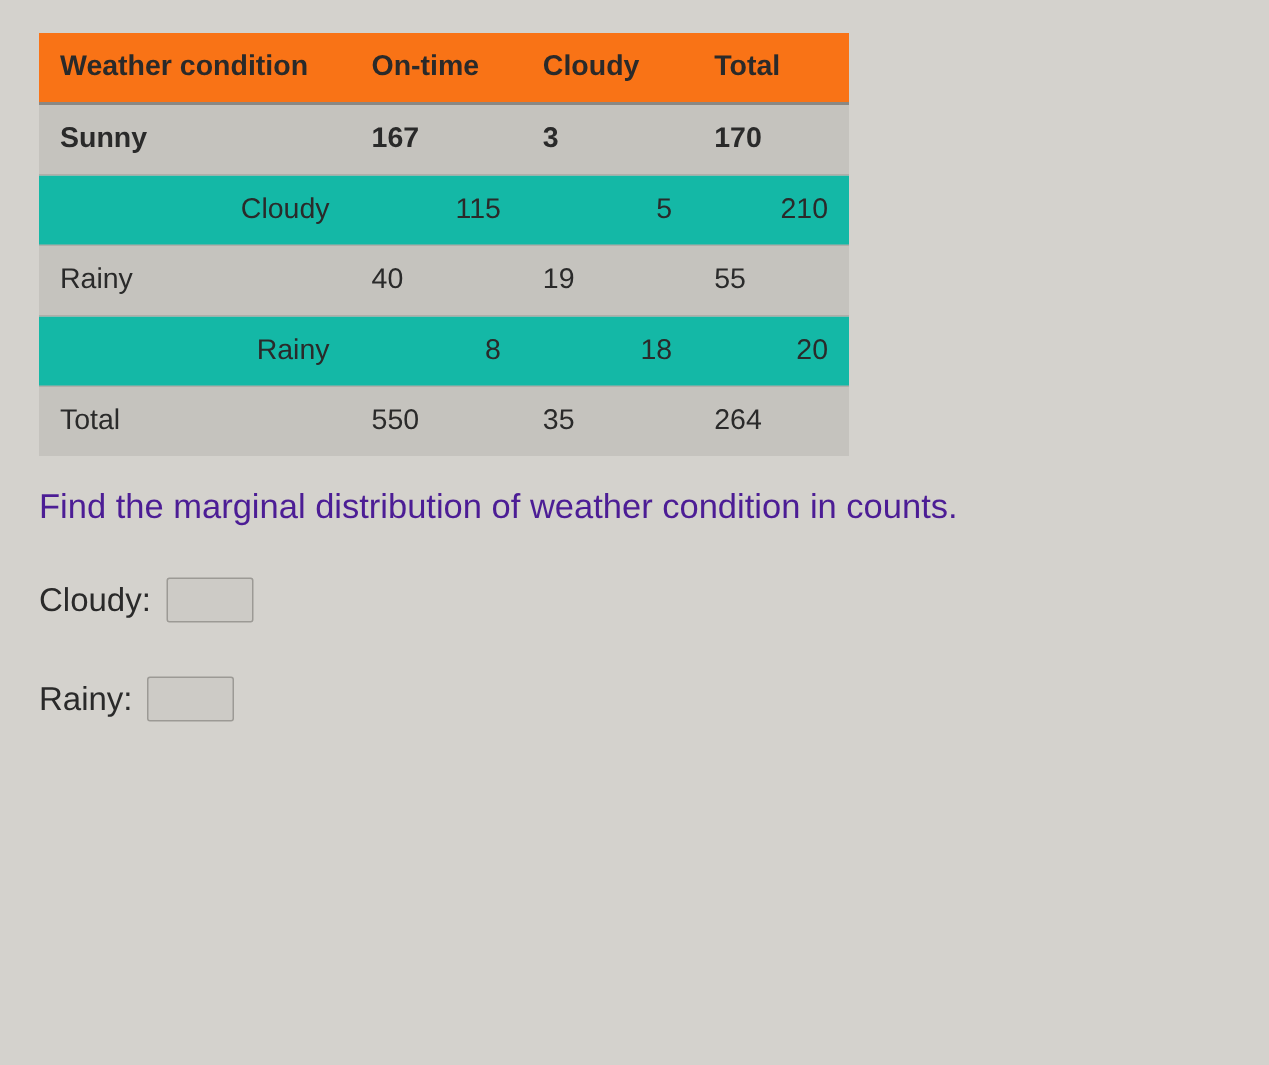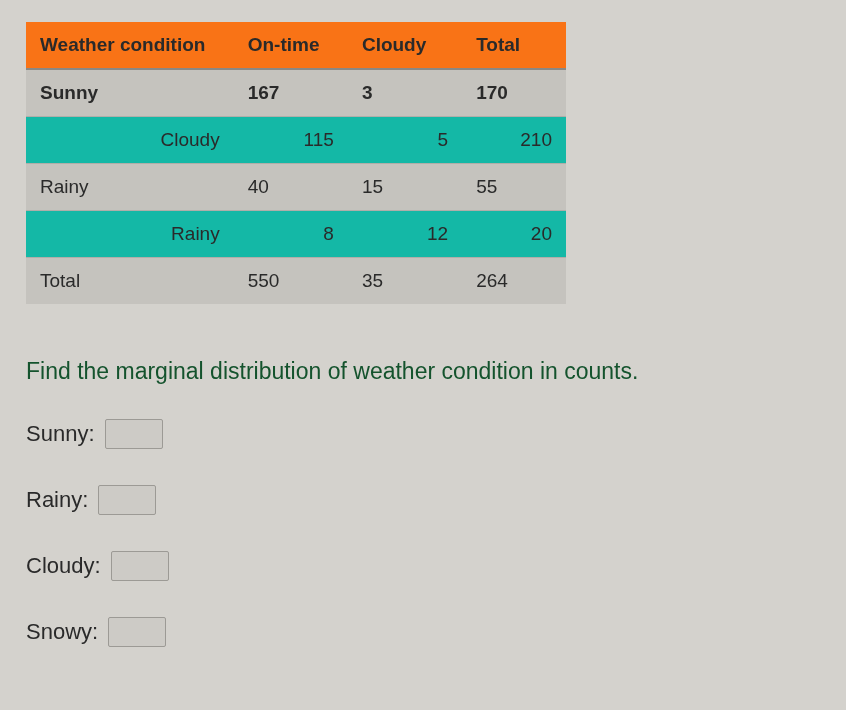--- a/index.html
+++ b/index.html
@@ -43,23 +43,23 @@
   tr:first-child td {
     border-top: none;
     font-weight: bold;
   }
   .col-weather { width: 200px; }
   .col-ontime  { width: 110px; }
   .col-delayed { width: 110px; }
   .col-total   { width: 100px; }
 
   .question {
-    margin-top: 54px;
+    margin-top: 20px;
     font-size: 23px;
-    color: #14532d;
+    color: #4c1d95;
   }
 
   .answers {
     margin-top: 34px;
   }
   .answer-row {
     display: flex;
     align-items: center;
     gap: 10px;
     margin-bottom: 36px;
@@ -109,52 +109,44 @@
       </tr>
       <tr class="light">
         <td>Cloudy</td>
         <td>115</td>
         <td>5</td>
         <td>210</td>
       </tr>
       <tr class="dark">
         <td>Rainy</td>
         <td>40</td>
-        <td>15</td>
+        <td>19</td>
         <td>55</td>
       </tr>
       <tr class="light">
         <td>Rainy</td>
         <td>8</td>
-        <td>12</td>
+        <td>18</td>
         <td>20</td>
       </tr>
       <tr class="dark">
         <td>Total</td>
         <td>550</td>
         <td>35</td>
         <td>264</td>
       </tr>
     </tbody>
   </table>
 
   <div class="question">Find the marginal distribution of weather condition in counts.</div>
 
   <div class="answers">
     <div class="answer-row">
-      <label>Sunny:</label>
+      <label>Cloudy:</label>
       <span class="input-box"><input type="text" style=""></span>
     </div>
     <div class="answer-row">
       <label>Rainy:</label>
-      <span class="input-box"><input type="text" style=""></span>
-    </div>
-    <div class="answer-row">
-      <label>Cloudy:</label>
-      <span class="input-box"><input type="text" style=""></span>
-    </div>
-    <div class="answer-row">
-      <label>Snowy:</label>
       <span class="input-box"><input type="text" style=""></span>
     </div>
   </div>
 
 </div>
 
 </body></html>

